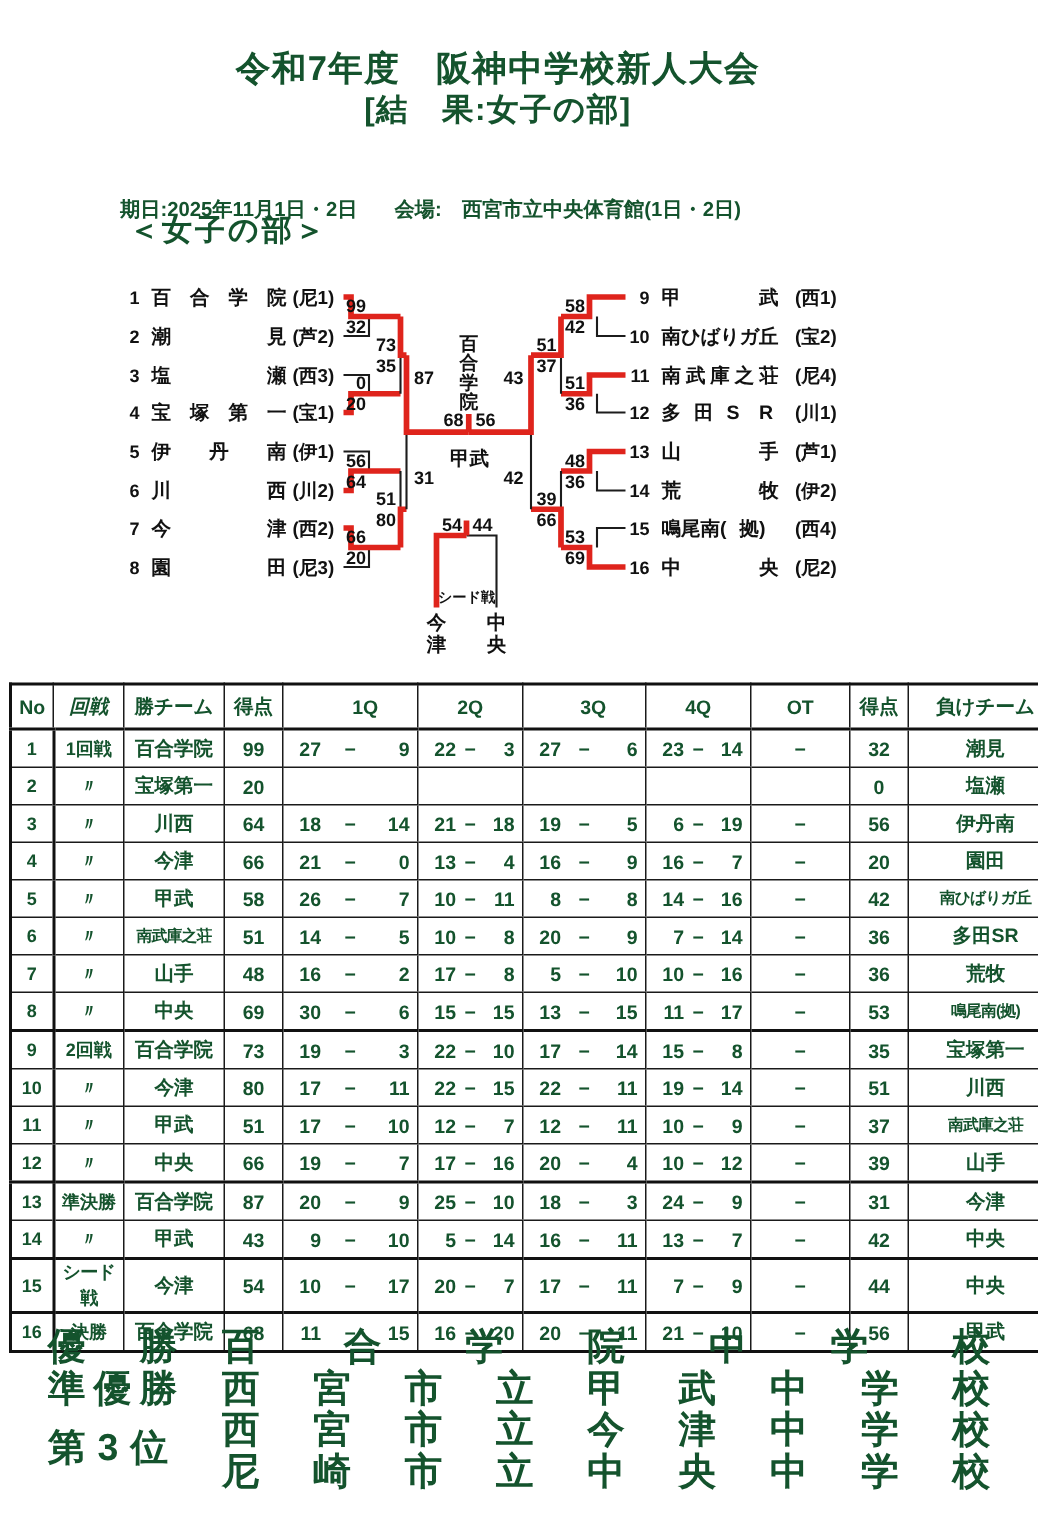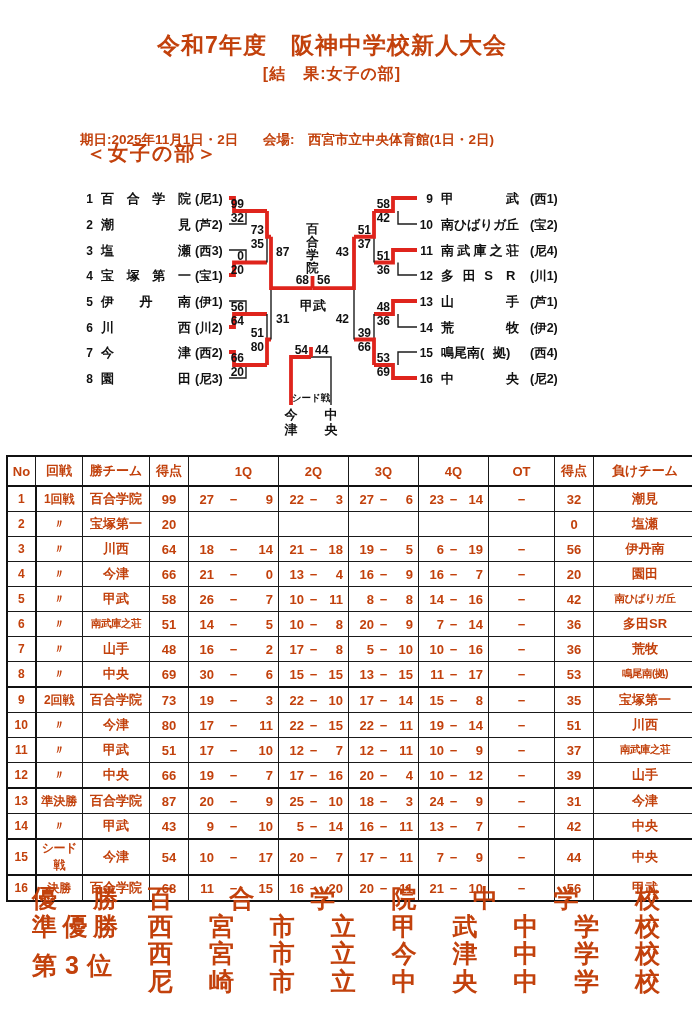--- a/index.html
+++ b/index.html
@@ -1,20 +1,20 @@
 <!DOCTYPE html>
 <html><head>
 <meta charset="utf-8">
 <style>
   html,body{margin:0;padding:0;background:#888;}
   .page{position:relative;width:692px;height:1024px;background:#ffffff;
-        font-family:"Liberation Sans",sans-serif;color:#c2410c;overflow:hidden;margin:0 auto;}
+        font-family:"Liberation Sans",sans-serif;color:#14532d;overflow:hidden;margin:0 auto;}
   .title-block{position:absolute;top:30px;left:26px;width:612px;text-align:center;font-weight:bold;}
   .t1,.t2{font-size:23px;line-height:30px;letter-spacing:1px;}
-  .t3{font-size:16px;line-height:27px;letter-spacing:1px;}
+  .t3{font-size:21px;line-height:27px;letter-spacing:1px;}
   .meta{position:absolute;top:131px;left:0;width:692px;font-size:13.5px;font-weight:bold;}
   .meta .date{position:absolute;left:80px;top:0;}
   .meta .venue{position:absolute;left:263px;top:0;}
   .section-label{position:absolute;top:140px;left:86px;font-size:20px;font-weight:bold;letter-spacing:2px;}
   svg#bracket{position:absolute;left:0;top:0;width:692px;height:1024px;}
   svg#bracket text{font-family:"Liberation Sans",sans-serif;font-weight:bold;fill:#111;}
   table#results{position:absolute;left:6px;top:455px;width:658px;border-collapse:collapse;
         table-layout:fixed;border:2.5px solid #111;font-size:13px;font-weight:bold;}
   #results th{border:1px solid #1a1a1a;border-bottom:2px solid #111;height:28px;padding:0;text-align:center;font-size:13px;}
   #results td{border:1px solid #1a1a1a;height:24px;padding:0;text-align:center;}
@@ -203,26 +203,26 @@
       <text x="291" y="419" text-anchor="middle" font-size="13">今</text>
       <text x="291" y="434" text-anchor="middle" font-size="13">津</text>
       <text x="331" y="419" text-anchor="middle" font-size="13">中</text>
       <text x="331" y="434" text-anchor="middle" font-size="13">央</text>
     </svg>
 
   <table id="results">
     <thead>
         <tr id="hdr-row">
           <th style="width: 27px;">No</th>
-          <th style="width: 46px;">回戦</th>
+          <th style="width: 46px; font-style: italic;">回戦</th>
           <th style="width: 66px;">勝チーム</th>
           <th style="width: 38px;">得点</th>
           <th class="q" style="width: 69px; padding-left: 20px;">1Q</th>
           <th class="q" style="width: 69px;">2Q</th>
-          <th class="q" style="width: 69px;">3Q</th>
+          <th class="q" style="width: 69px; padding-left: 12px;">3Q</th>
           <th class="q" style="width: 69px;">4Q</th>
           <th style="width: 65px;">OT</th>
           <th style="width: 38px;">得点</th>
           <th style="width: 102px;">負けチーム</th>
         </tr>
       </thead>
     <tbody id="tbody">
         <tr>
           <td class="no">1</td>
           <td class="round">1回戦</td>

